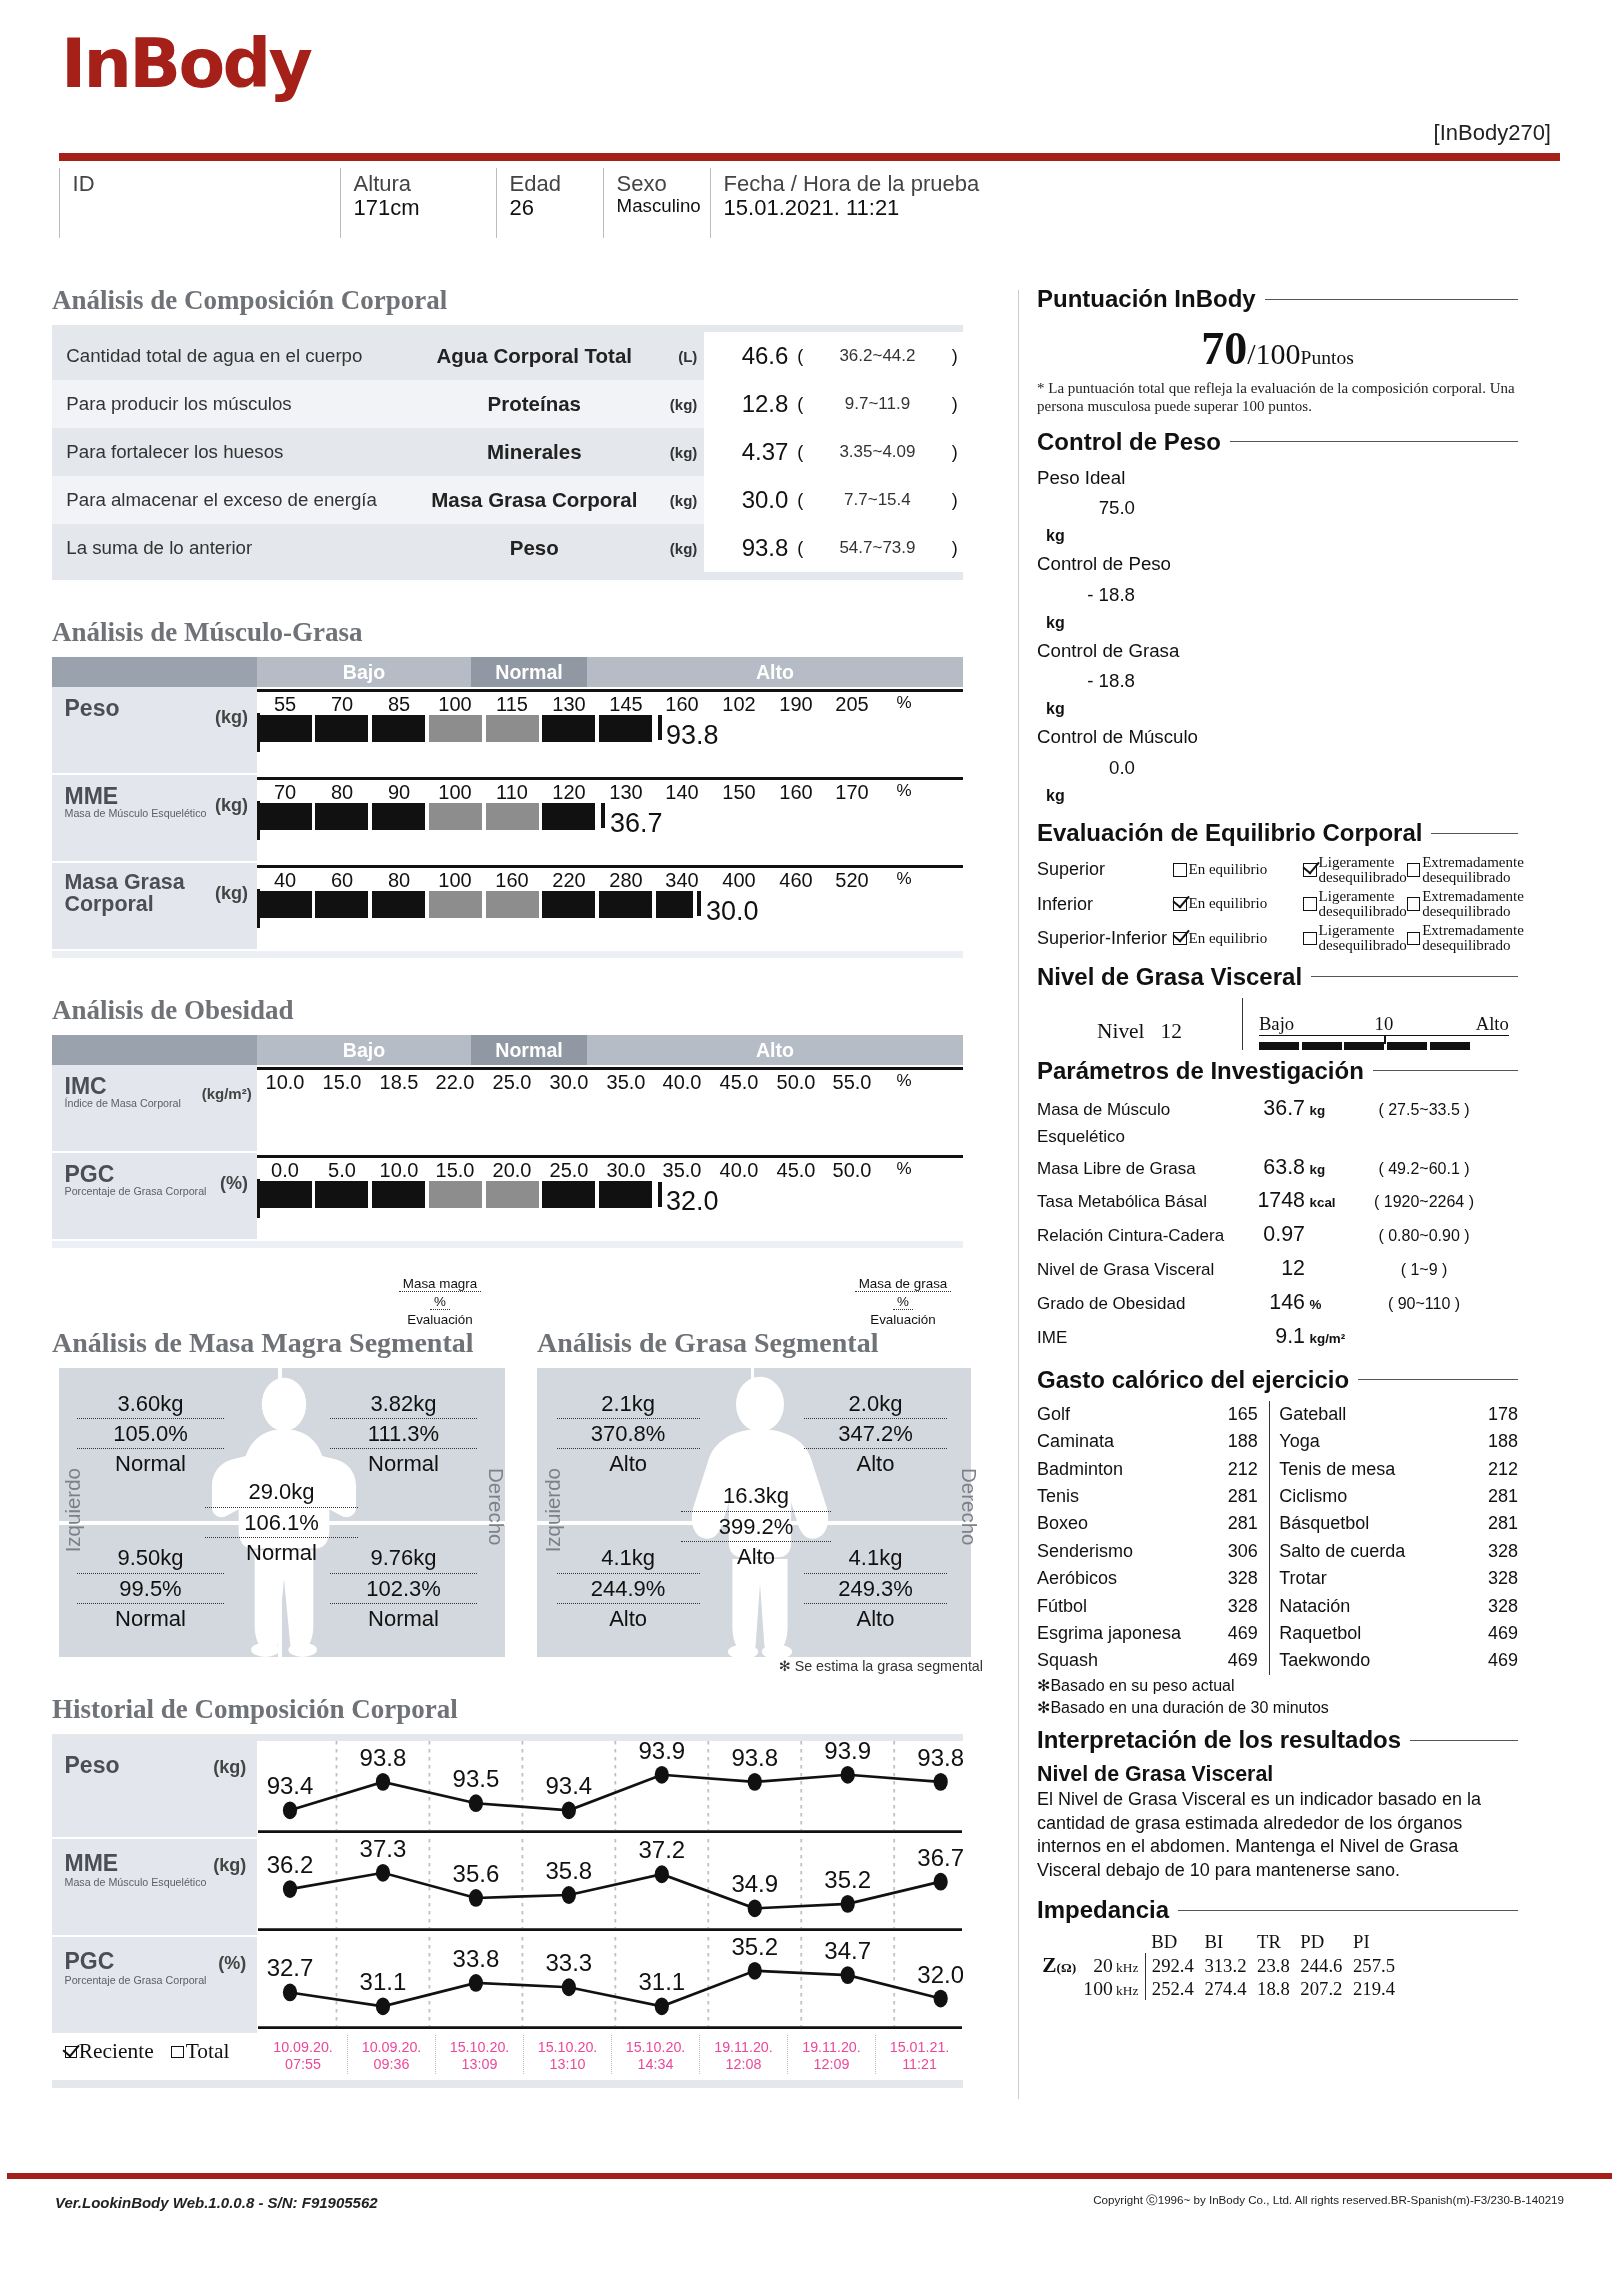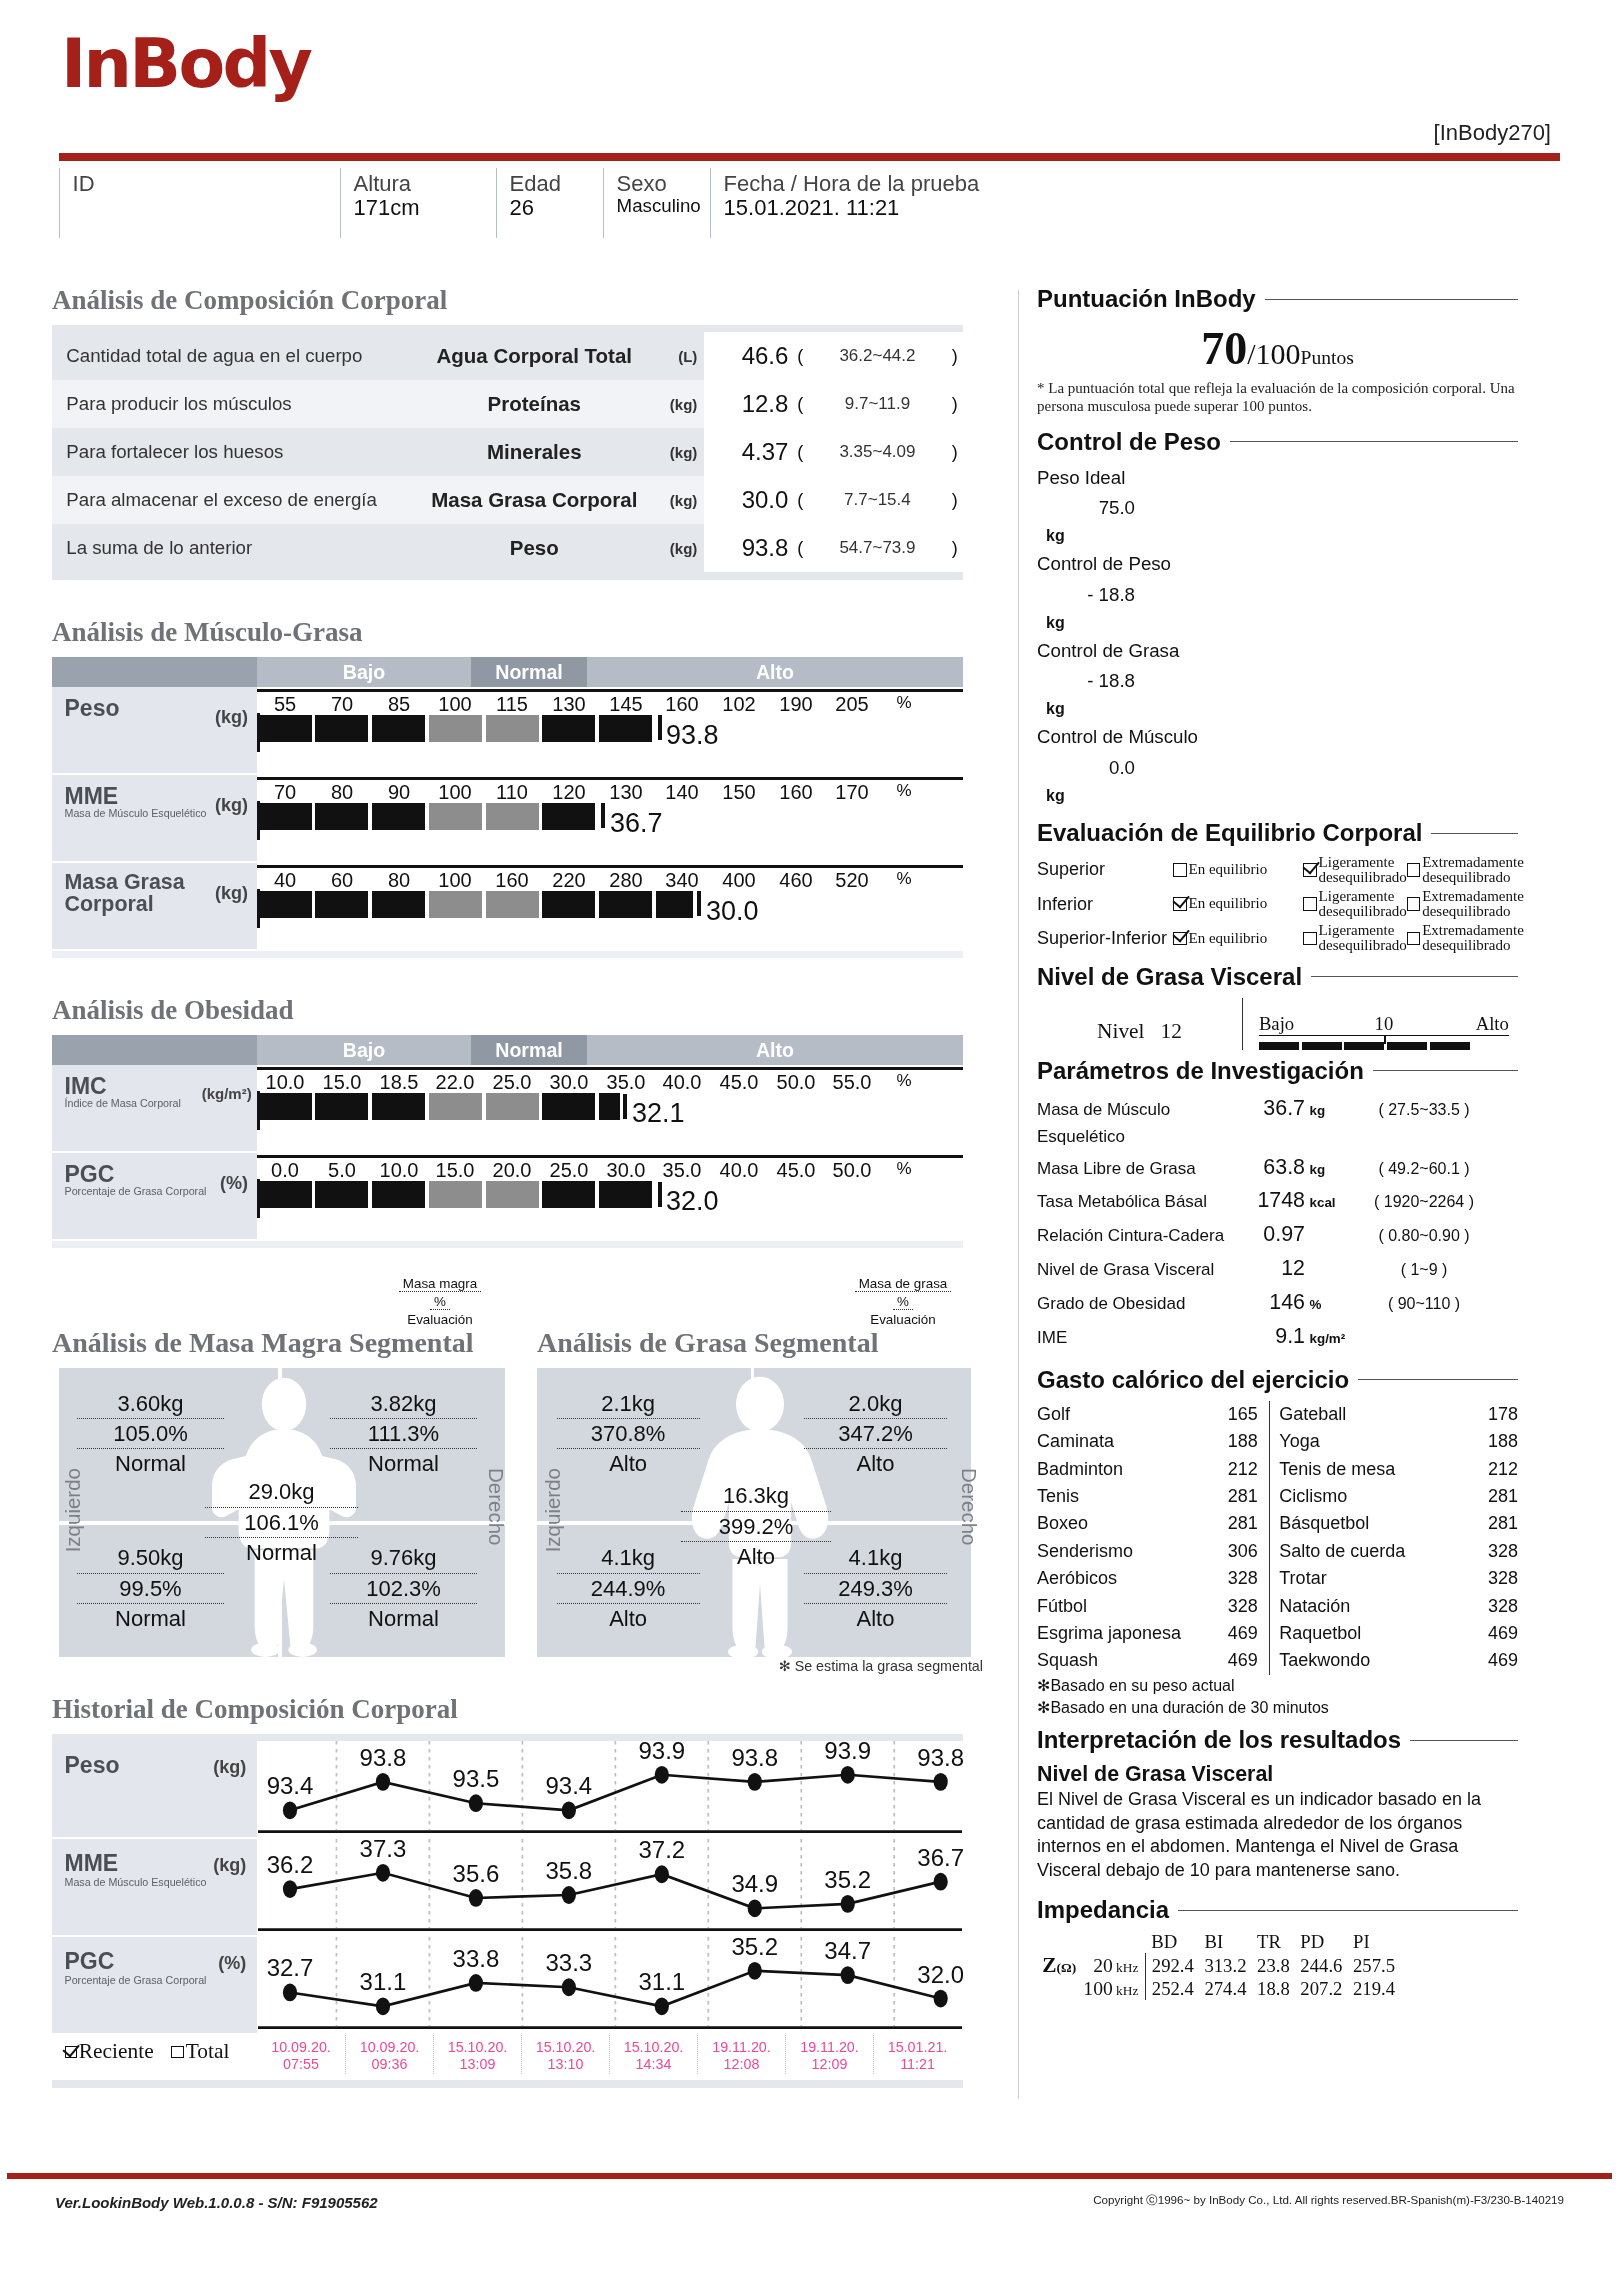--- a/index.html
+++ b/index.html
@@ -124,21 +124,21 @@
   .seg-note { font-size: 14.3px; color: #333; text-align: right; }
 
   
   .hist-row { display: flex; border-bottom: 2.7px solid #fff; }
   .hist-lab { width: 205px; background: #e3e7ed; position: relative; padding: 12.5px 0 0 12.5px; }
   .hist-lab .n { font-size: 23px; font-weight: bold; color: #4b4f55; line-height: 1.05; }
   .hist-lab .sub { font-size: 10.7px; color: #5d6166; }
   .hist-lab .u { position: absolute; right: 10.7px; top: 16px; font-size: 18px; font-weight: bold; color: #444; }
   .hist-plot { width: 706px; position: relative; }
   .hist-plot svg { display: block; }
-  .hist-dates { display: flex; width: 911px; }
+  .hist-dates { display: flex; width: 911px; justify-content: space-between; }
   .hist-dates .spacer { width: 205px; position: relative; font-family: "Liberation Serif", serif; font-size: 21.4px; color: #111; padding-left: 12.5px; padding-top: 3.6px; }
   .hist-dates .dcol { width: 88px; text-align: center; font-size: 14.3px; color: #ec4899; line-height: 1.25; padding-top: 3.6px; border-left: 1.8px dotted #bbb; }
   .hist-dates .dcol:first-of-type { border-left: none; }
 
   .chk { display: inline-block; width: 12.5px; height: 12.5px; border: 1.8px solid #111; position: relative; vertical-align: -0.9px; margin-right: 1.8px; }
   .chk.on::after {
     content: ""; position: absolute; left: 0.9px; top: -6.2px;
     width: 8px; height: 13.4px; border: solid #111; border-width: 0 2.7px 2.7px 0;
     transform: rotate(40deg);
   }
@@ -450,32 +450,20 @@
                   <span style="left:198px">22.0</span>
                   <span style="left:255px">25.0</span>
                   <span style="left:312px">30.0</span>
                   <span style="left:369px">35.0</span>
                   <span style="left:425px">40.0</span>
                   <span style="left:482px">45.0</span>
                   <span style="left:539px">50.0</span>
                   <span style="left:595px">55.0</span>
                   <span class="pct" style="left:647px">%</span>
                 </div>
-                <div class="gb-bar">
-                  <span class="axisline"></span>
-                  <span class="seg" style="left:1.8px;width:53px;background:#111"></span>
-                  <span class="seg" style="left:58px;width:53px;background:#111"></span>
-                  <span class="seg" style="left:115px;width:53px;background:#111"></span>
-                  <span class="seg" style="left:172px;width:53px;background:#8d8d8d"></span>
-                  <span class="seg" style="left:229px;width:53px;background:#8d8d8d"></span>
-                  <span class="seg" style="left:285px;width:53px;background:#111"></span>
-                  <span class="seg" style="left:342px;width:21px;background:#111"></span>
-                  <span class="gb-marker" style="left:366px"></span>
-                  <span class="gb-val" style="left:375px;top:5.3px">32.1</span>
-                </div>
               </div>
             </div>
             <div class="gb-row">
               <div class="gb-lab" style="height: 86px;">
                 <div class="n">PGC</div>
                 <div class="sub">Porcentaje de Grasa Corporal</div>
                 <div class="u">(%)</div>
               </div>
               <div class="gb-plot">
                 <div class="topline"></div>

